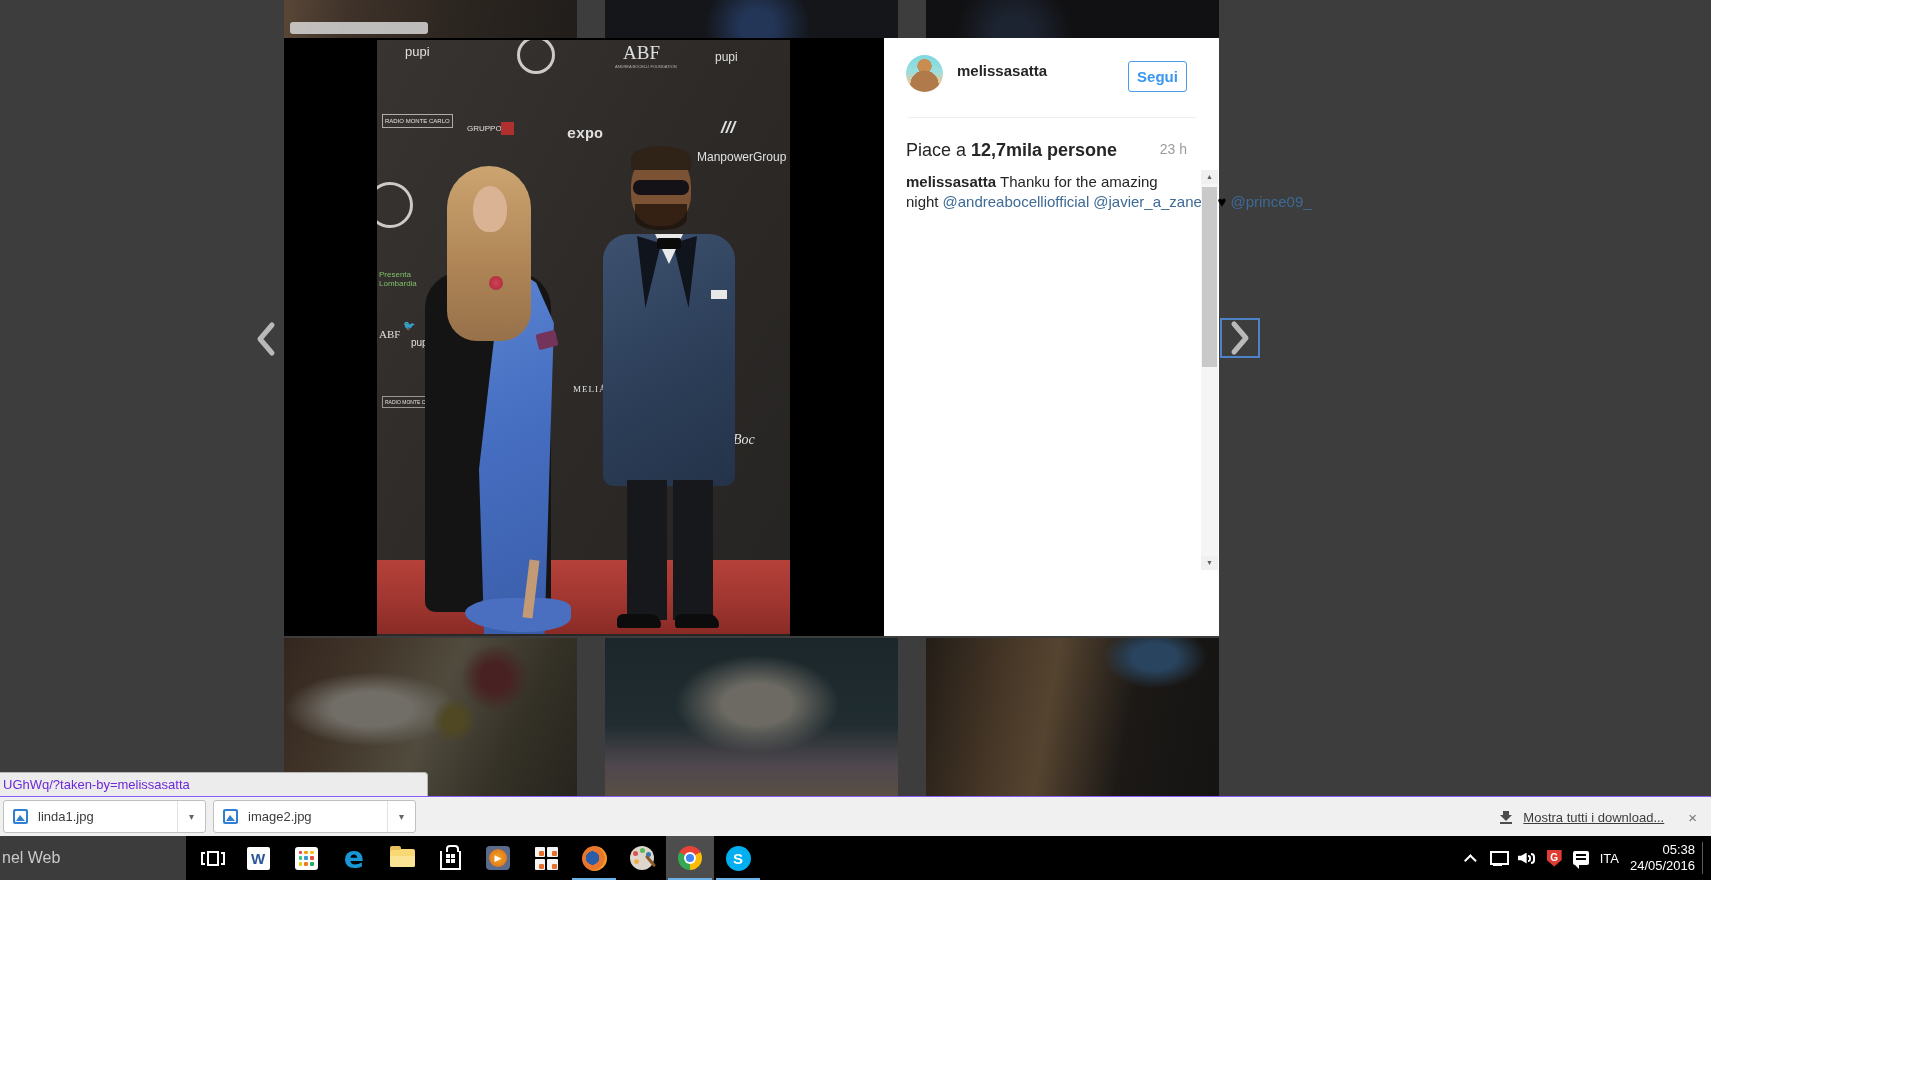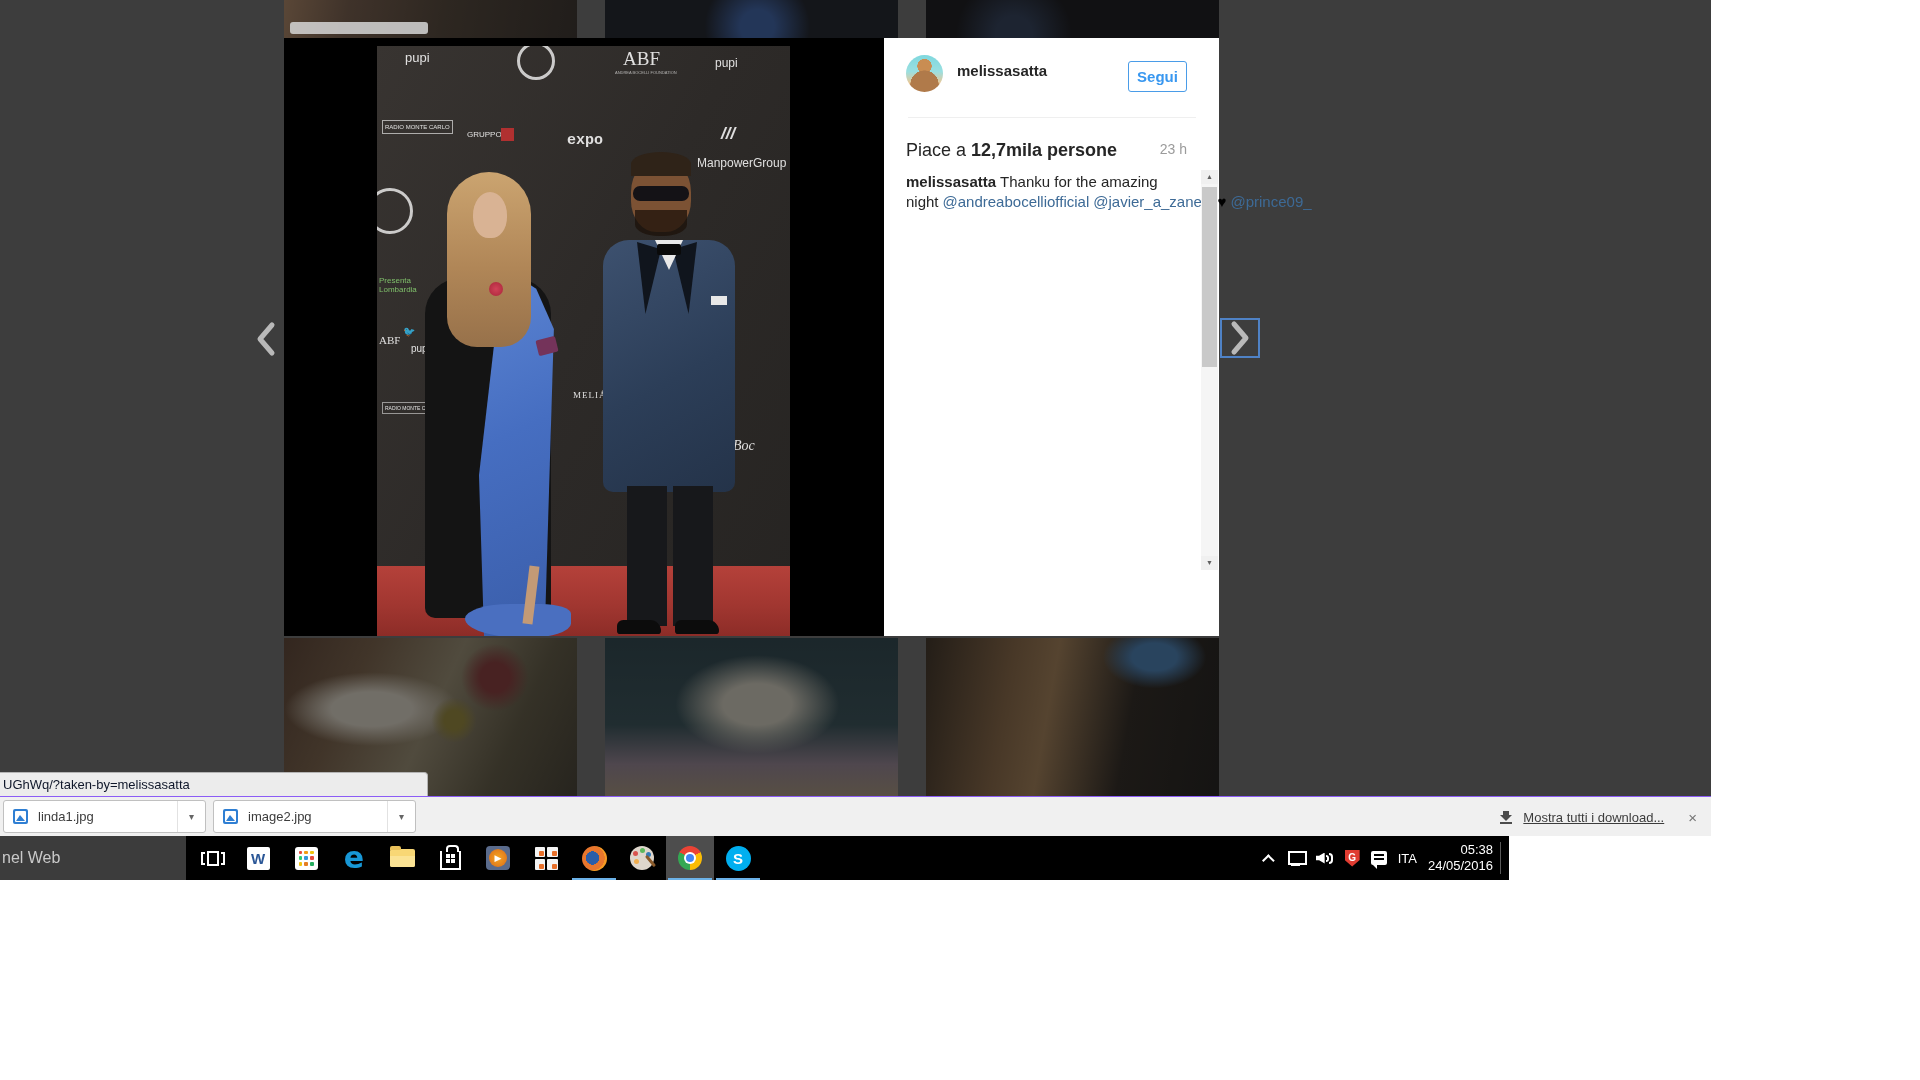--- a/index.html
+++ b/index.html
@@ -24,21 +24,21 @@
   .tb2 { background:
       radial-gradient(ellipse at 52% 42%, #c4c0b2 0 16%, rgba(0,0,0,0) 38%),
       linear-gradient(#233a42 0%,#2d464d 55%,#8a7a88 80%,#9c8a74 100%); }
   .tb3 { background:
       radial-gradient(ellipse at 78% 12%, #3f74a8 0 7%, rgba(0,0,0,0) 16%),
       linear-gradient(100deg,#33271b 0%,#7c5c3b 28%,#97744c 42%,#241e18 68%,#161412 100%); }
 
   
   .modal { position:absolute; left:284px; top:38px; width:935px; height:598px; background:#000; }
   .photo-area { position:absolute; left:0; top:0; width:600px; height:598px; background:#000; overflow:hidden; }
-  .photo { position:absolute; left:93px; top:8px; width:413px; height:686px; overflow:hidden;
+  .photo { position:absolute; left:93px; top:2px; width:413px; height:686px; overflow:hidden;
            background:linear-gradient(120deg,#383431 0%,#2d2a28 45%,#252321 100%);padding-left:32px; }
   .logo { position:absolute; color:rgba(255,255,255,.85); white-space:nowrap; }
   .ring { position:absolute; border:3px solid rgba(255,255,255,.75); border-radius:50%; }
   .redbox { position:absolute; width:13px; height:13px; background:#b03030; }
   .carpet { position:absolute; left:0; top:520px; width:413px; height:74px;
             background:linear-gradient(#b5413a 0%,#a03630 55%,#8a2b26 100%); }
   
   .w-jacket { position:absolute; left:48px; top:232px; width:126px; height:340px; background:#141414; border-radius:36px 36px 10px 10px; }
   .w-dress  { position:absolute; left:76px; top:228px; width:104px; height:366px;
               background:linear-gradient(155deg,#5d86d4 0%,#466ec1 45%,#3a5da9 100%);
@@ -92,42 +92,42 @@
   .scroll .thumb-bar { position:absolute; left:1px; top:17px; width:15px; height:180px; background:#c9c9c9; }
 
   
   .nav { position:absolute; display:flex; align-items:center; justify-content:center; }
   .nav-left { left:248px; top:318px; width:36px; height:42px; }
   .nav-right { left:1220px; top:318px; width:40px; height:40px; border:2px solid #4f82c6; }
 
   
   .status-bubble { position:absolute; left:0; top:772px; width:428px; height:24px; background:#ececec;
                    border-top:1px solid #b4b4b4; border-right:1px solid #b4b4b4; border-radius:0 4px 0 0;
-                   font-size:13px; color:#0f172a; line-height:23px; padding-left:3px; z-index:6;
+                   font-size:13px; color:#6d28d9; line-height:23px; padding-left:3px; z-index:6;
                    white-space:nowrap; overflow:hidden; }
 
   
   .dlbar { position:absolute; left:0; top:796px; width:1711px; height:40px; background:#f0f0f0; border-top:1px solid #8b5cf6; z-index:5; }
   .dl-item { position:absolute; top:3px; height:33px; width:203px; background:#fff; border:1px solid #c0c0c0; border-radius:3px; display:flex; align-items:center; }
   .dl-item.i1 { left:3px; } .dl-item.i2 { left:213px; }
   .file-ico { width:15px; height:15px; margin-left:9px; background:#2f7fd3; border-radius:2px; position:relative; flex:none; }
   .file-ico::before { content:""; position:absolute; left:2px; top:2px; right:2px; bottom:2px; background:#fff; border-radius:1px; }
   .file-ico::after { content:""; position:absolute; left:3px; bottom:3px; border-left:4px solid transparent; border-right:5px solid transparent; border-bottom:6px solid #2f7fd3; }
   .dl-name { font-size:13px; color:#3c3c3c; margin-left:10px; flex:1; }
   .dl-drop { width:28px; height:100%; border-left:1px solid #e2e2e2; color:#666; font-size:10px; display:flex; align-items:center; justify-content:center; }
   .dl-right { position:absolute; right:14px; top:0; height:40px; display:flex; align-items:center; gap:10px; }
   .tray-ico { width:14px; height:13px; position:relative; }
   .tray-ico::before { content:""; position:absolute; left:4px; top:0; width:6px; height:5px; background:#4c4c4c; }
   .tray-ico::after { content:""; position:absolute; left:1px; top:4px; border-left:6px solid transparent; border-right:6px solid transparent; border-top:6px solid #4c4c4c; }
   .tray-ico .base { position:absolute; left:1px; bottom:0; width:12px; height:2px; background:#4c4c4c; }
   .show-all { font-size:13px; color:#3c3c3c; text-decoration:underline; }
   .dl-close { font-size:15px; color:#757575; margin-left:14px; }
 
   
-  .taskbar { position:absolute; left:0; top:836px; width:1509px; height:44px; background:#000; z-index:7; }
+  .taskbar { position:absolute; left:0; top:836px; width:1711px; height:44px; background:#000; z-index:7; }
   .tsearch { position:absolute; left:0; top:0; width:186px; height:44px; background:#3c3c3c; color:#c9c9c9;
              font-size:16px; line-height:44px; padding-left:2px; overflow:hidden; white-space:nowrap; }
   .cells { position:absolute; left:192px; top:0; height:44px; display:flex; }
   .cell { width:48px; height:44px; position:relative; display:flex; align-items:center; justify-content:center; }
   .cell.tv { width:42px; }
   .cell .underline { position:absolute; left:2px; right:2px; bottom:0; height:2px; background:#6cb2e8; }
   .cell.active { background:#4d4d4d; }
   
   .tv-ico { width:24px; height:17px; position:relative; }
   .tv-ico .mid { position:absolute; left:6px; top:1px; width:12px; height:15px; border:2px solid #fff; }

